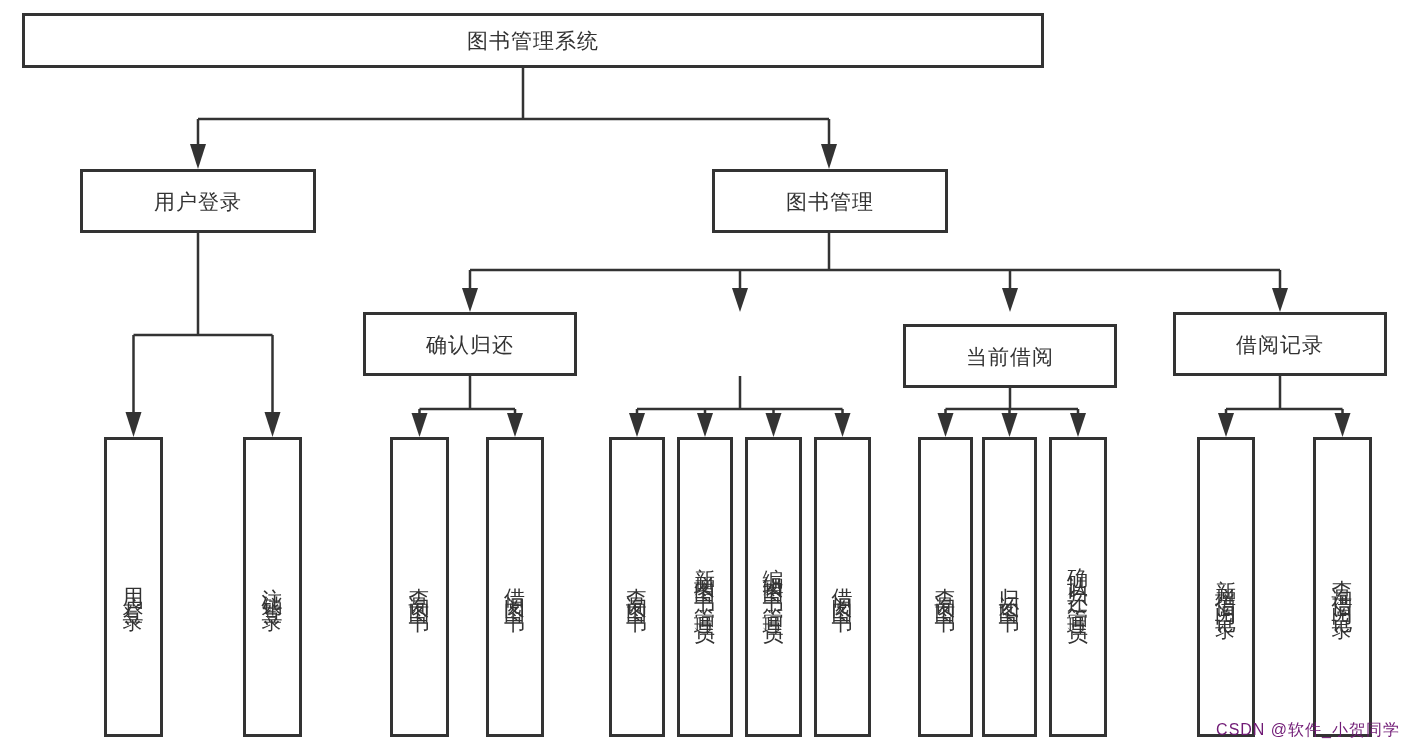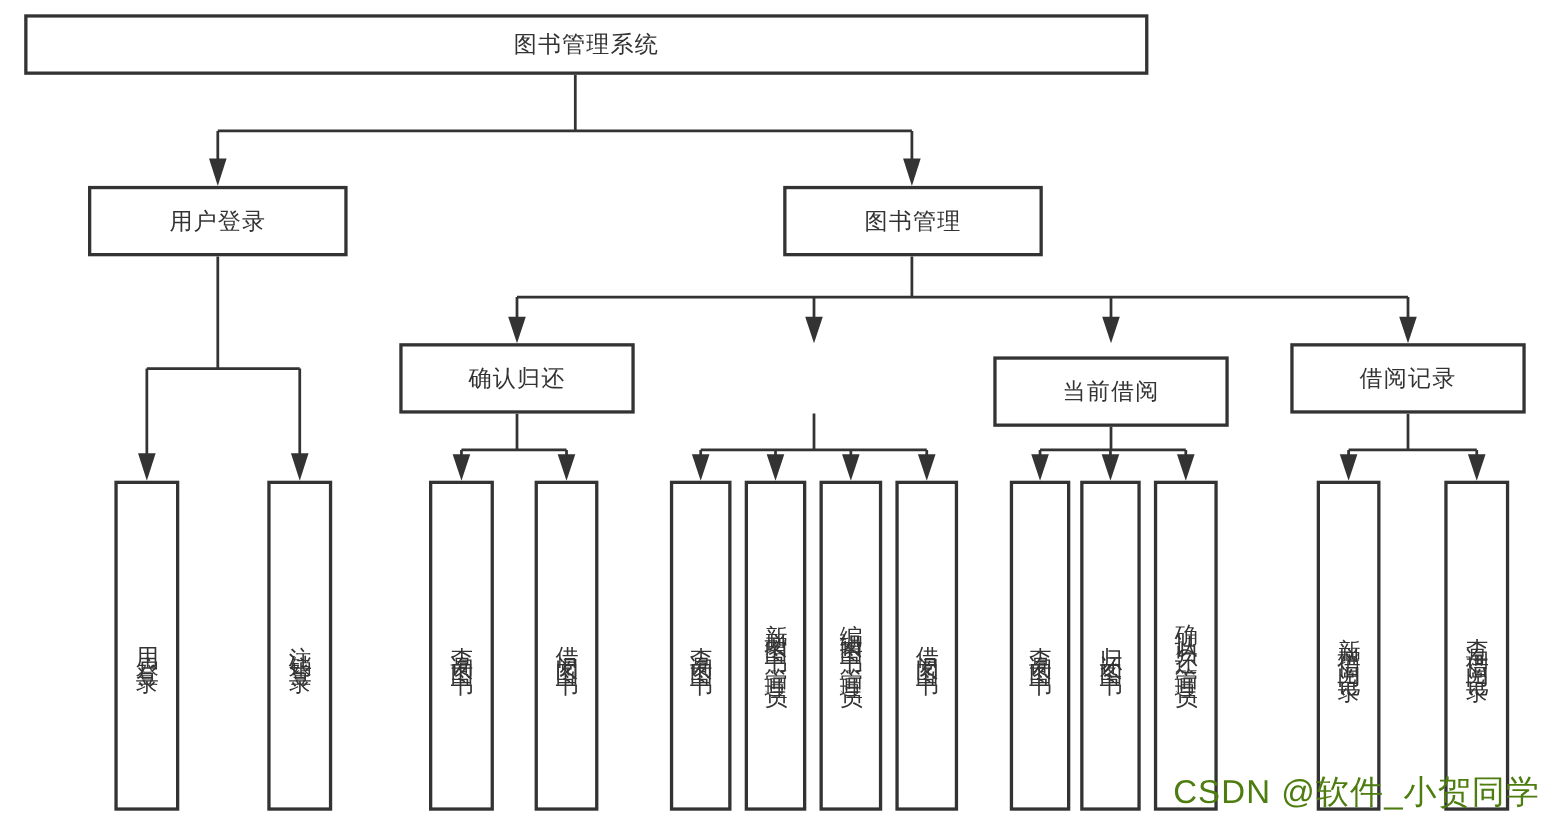--- a/index.html
+++ b/index.html
@@ -39,23 +39,23 @@
     writing-mode: vertical-rl;
     text-orientation: mixed;
     font-size: 21px;
     letter-spacing: 8px;
     padding: 6px 0;
   }
   .watermark {
     position: absolute;
     right: 5px;
     bottom: 6px;
-    font-size: 30px;
+    font-size: 16px;
     letter-spacing: 1px;
-    color: #4d7c0f;
+    color: #701a75;
     z-index: 5;
     white-space: nowrap;
     margin-left: 45px;
   }
 </style>
 </head>
 <body>
 
 <div class="stage">
 

